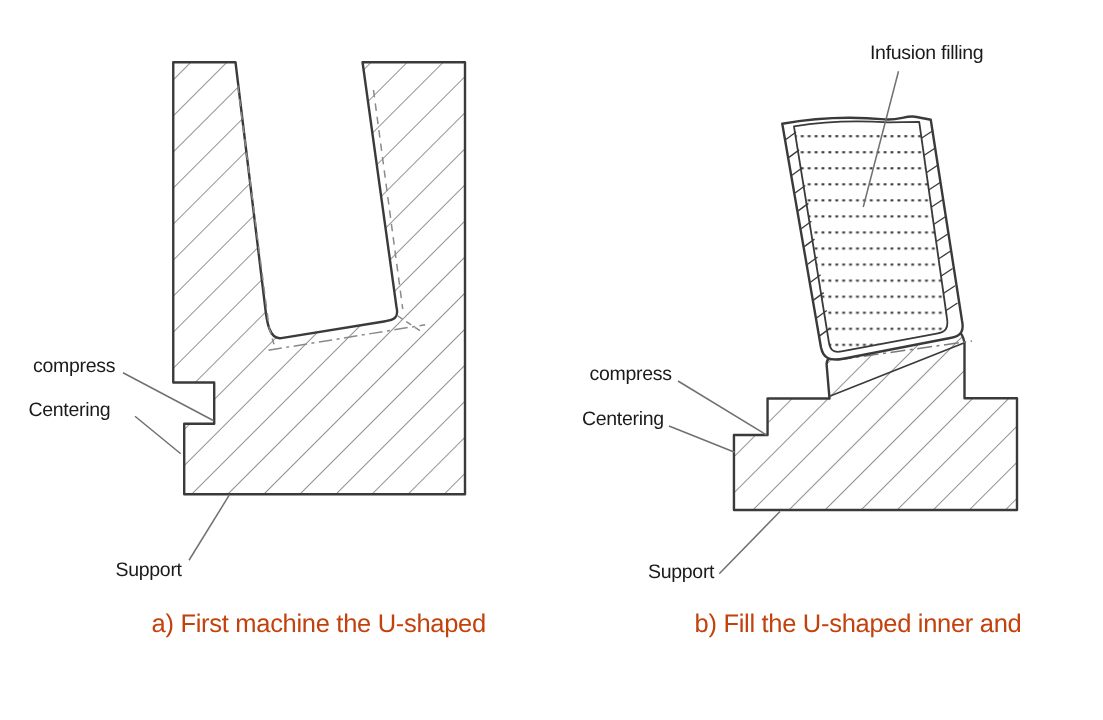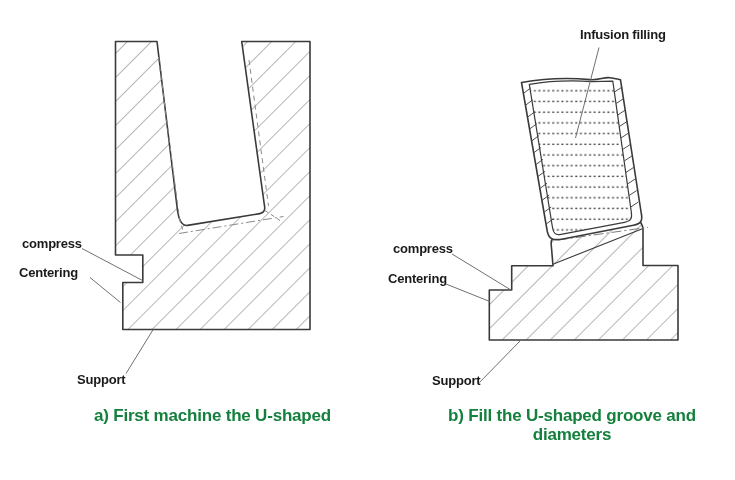--- a/index.html
+++ b/index.html
@@ -6,28 +6,28 @@
   body{
     width:735px;height:480px;position:relative;overflow:hidden;
     background:#ffffff;
     font-family:"Liberation Sans", sans-serif;
     color:#1a1a1a;
   }
   #stage{position:absolute;left:0;top:0;width:735px;height:480px;}
   svg{position:absolute;left:0;top:0;}
   .lbl{
     position:absolute;
-    font-size:13px;font-weight:bold;line-height:13px;
+    font-size:13px;font-weight:normal;line-height:13px;
     white-space:nowrap;color:#1a1a1a;
     letter-spacing:-0.2px;
   }
   .caption{
     position:absolute;
-    font-size:17px;font-weight:bold;line-height:19px;
-    text-align:center;color:#15803d;
+    font-size:17px;font-weight:normal;line-height:19px;
+    text-align:center;color:#c2410c;
     letter-spacing:-0.2px;
   }
   .caption span{display:block;}
 </style>
 </head>
 <body>
 
 <div id="stage">
 
 <svg width="735" height="480" viewBox="0 0 735 480">
@@ -133,17 +133,16 @@
 
 <div class="lbl" style="left:580px;top:28px;">Infusion filling</div>
 <div class="lbl" style="left:393px;top:242px;">compress</div>
 <div class="lbl" style="left:388px;top:272px;">Centering</div>
 <div class="lbl" style="left:432px;top:374px;">Support</div>
 
 <div class="caption" style="left:30px;top:406px;width:365px;">
   <span>a) First machine the U-shaped</span>
 </div>
 <div class="caption" style="left:408px;top:406px;width:328px;">
-  <span>b) Fill the U-shaped groove and</span>
-  <span>diameters</span>
+  <span>b) Fill the U-shaped inner and</span>
 </div>
 
 </div>
 
 </body></html>

